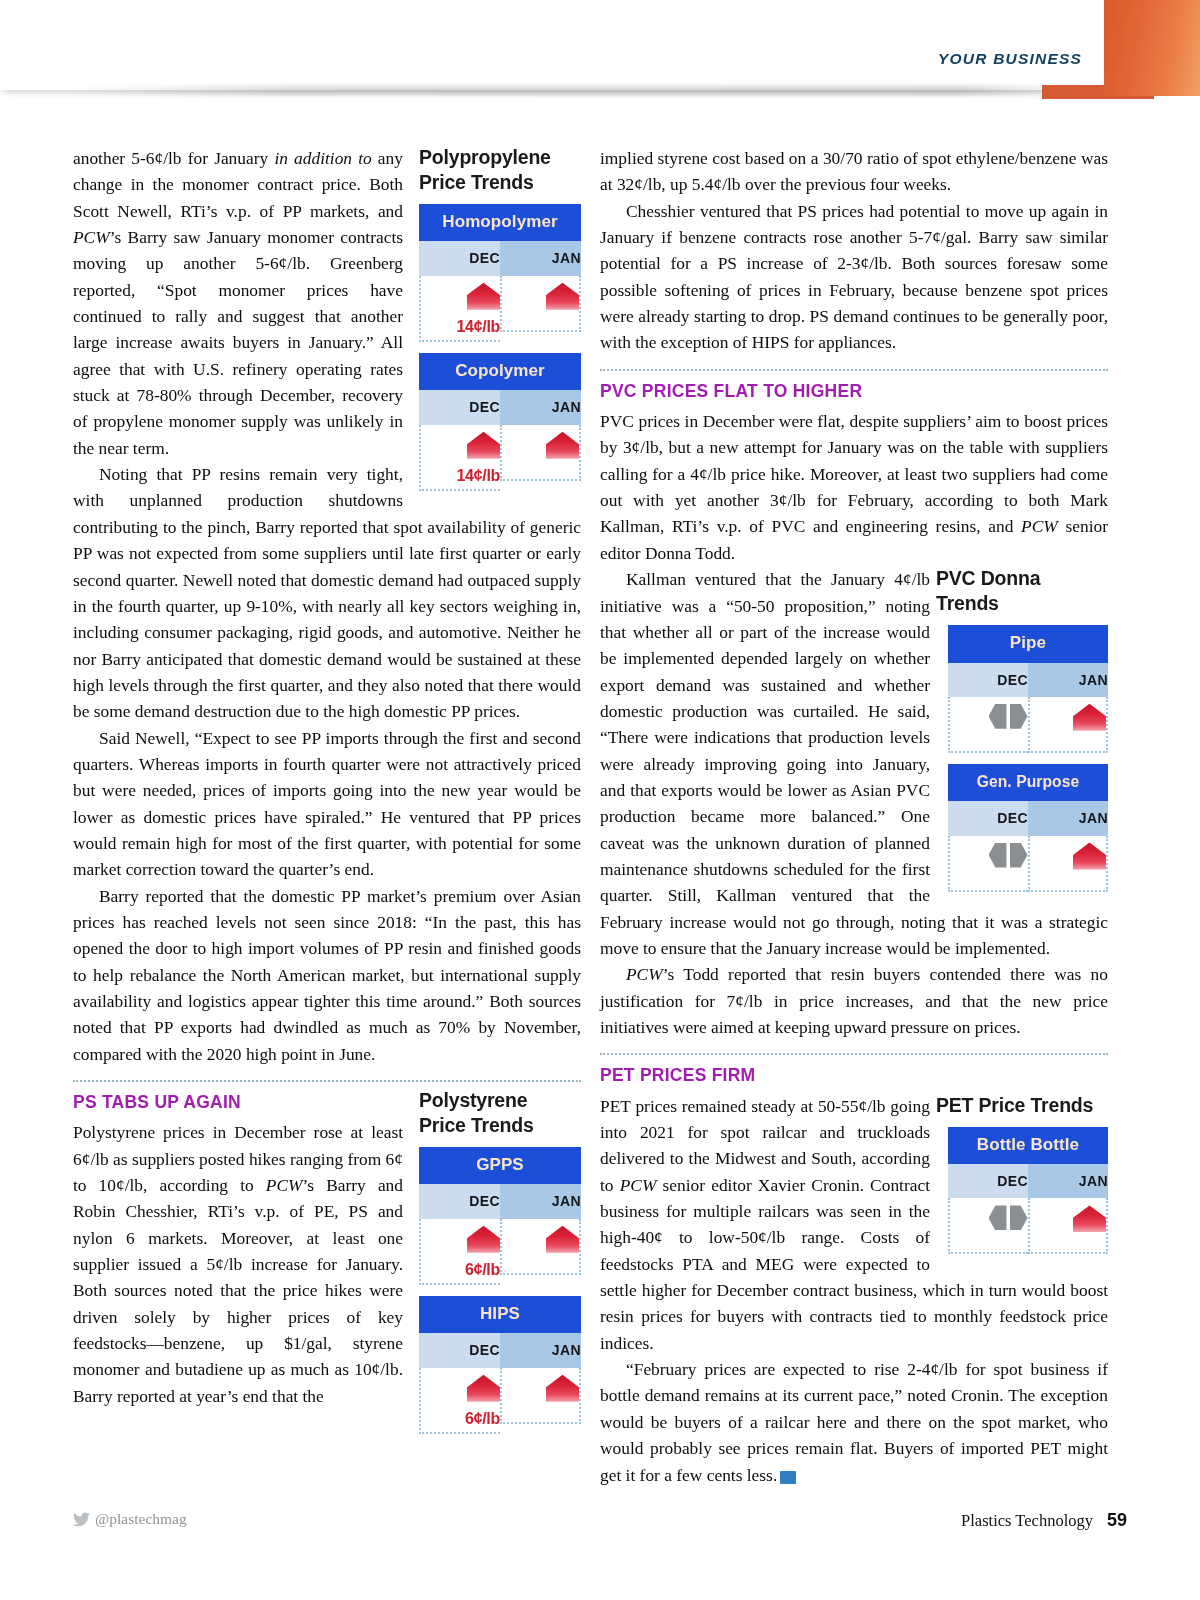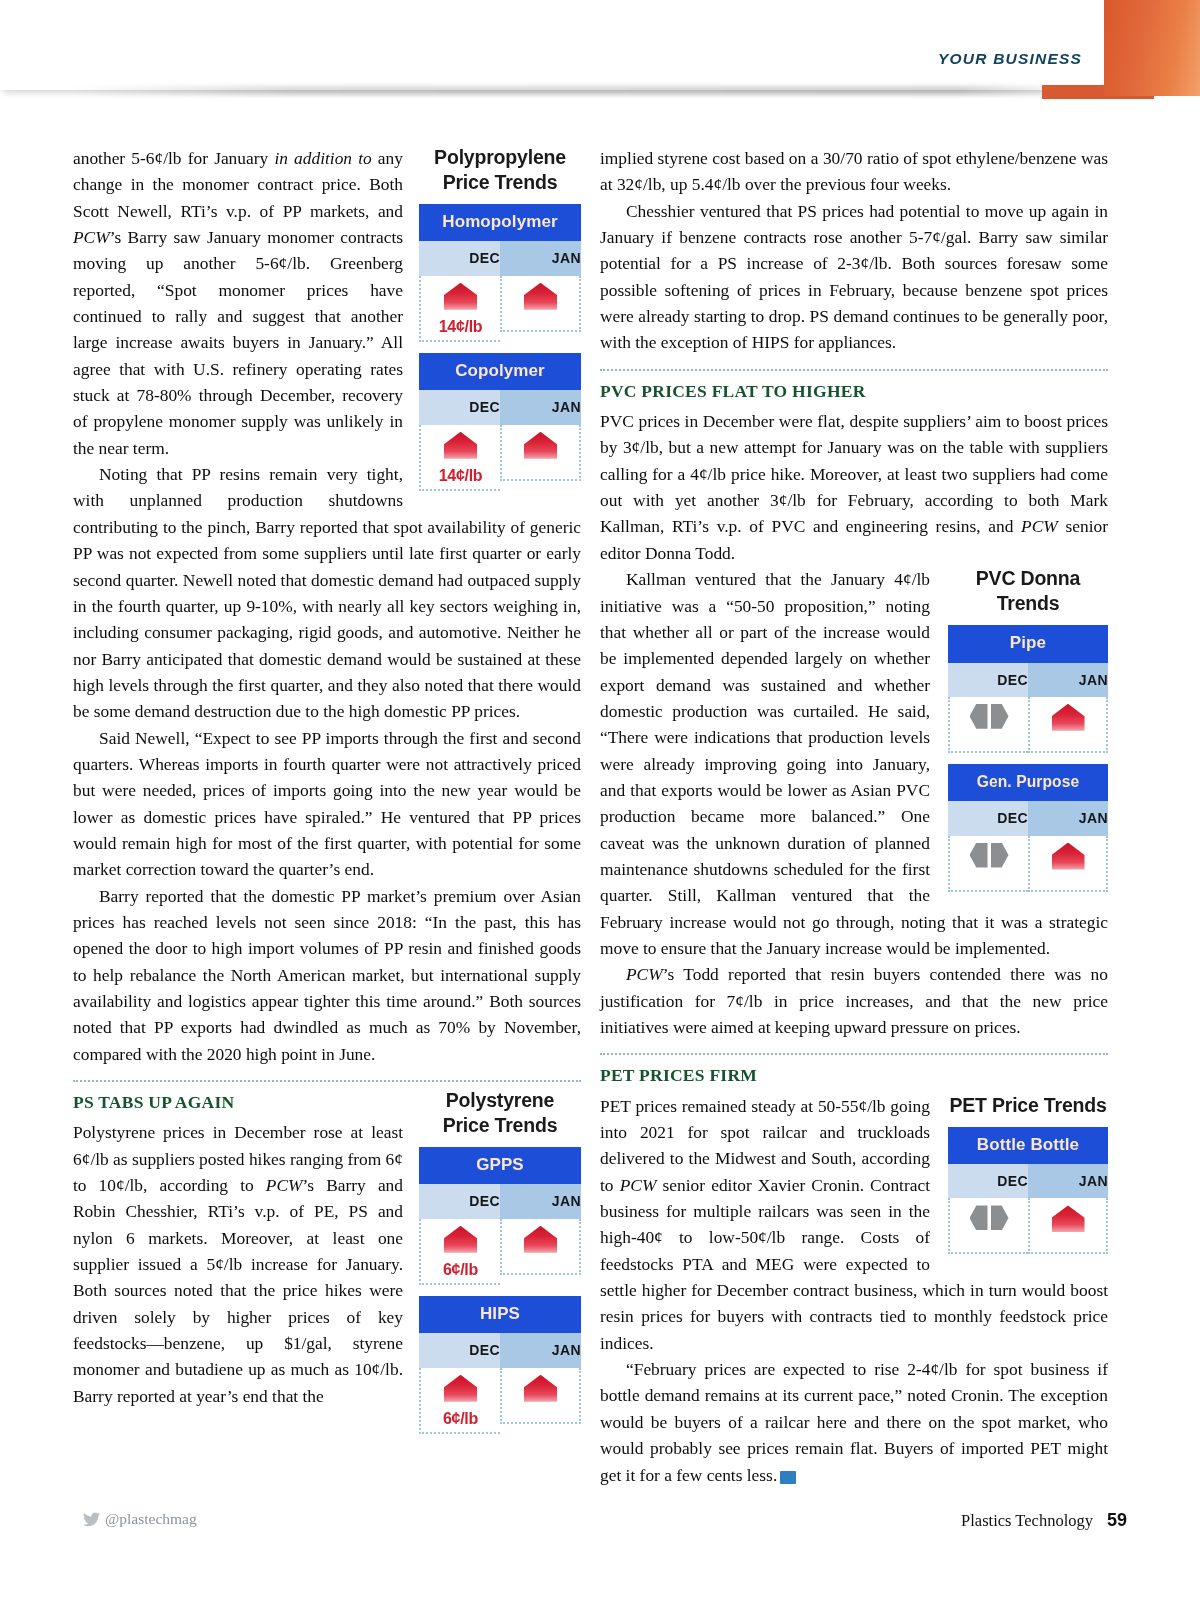--- a/index.html
+++ b/index.html
@@ -54,36 +54,36 @@
   .col p { margin: 0; text-align: justify; }
   .col p.indent { text-indent: 26px; }
   .col p.noindent { text-indent: 0; }
   em { font-style: italic; }
 
   
   .float-right { float: right; margin: 0 0 4px 16px; }
   .float-right-pvc { float: right; margin: 0 0 6px 18px; }
 
   .section-head {
-    font-family: Liberation Serif, serif;
+    font-family: Liberation Sans, sans-serif;
     font-size: 17.5px; font-weight: 700; letter-spacing: 0.25px;
-    color: #14532d; margin: 7px 0 4px 0; text-align: left; text-indent: 0;
+    color: #a21caf; margin: 7px 0 4px 0; text-align: left; text-indent: 0;
   }
   .dotted-rule {
     border-top: 2.4px dotted #9ab6c6;
     margin: 13px 0 6px 0; height: 0; clear: none;
   }
 
   
   .trend-wrap { width: 162px; }
   .trend-wrap.wide { width: 160px; }
   .trend-title {
     font-family: "Liberation Sans", sans-serif;
     font-weight: 700; font-size: 19.5px; line-height: 25px;
-    color: #1a1a1a; text-align: center; margin-bottom: 9px;
+    color: #1a1a1a; margin-bottom: 9px;
     letter-spacing: -0.2px;
   }
   .trend-title.wide { width: 184px; margin-left: -12px; }
 
   .trend-block { margin-bottom: 11px; }
   .trend-hdr {
     background: #1d4ed8;
     color: #fbe6c8;
     font-family: "Liberation Sans", sans-serif;
     font-weight: 700; font-size: 17px;
@@ -100,21 +100,21 @@
     font-family: "Liberation Sans", sans-serif;
     font-weight: 700; font-size: 14px; color: #14161a;
     text-align: right; padding: 4px 0 4px 0; letter-spacing: 0.4px;
   }
   .t-cell {
     background: #fff;
     border-left: 2px dotted #9fc4dd;
     border-bottom: 2px dotted #9fc4dd;
     min-height: 56px;
     display: flex; flex-direction: column;
-    align-items: center; justify-content: flex-start;
+    align-items: flex-end; justify-content: flex-start;
     padding-top: 7px;
   }
   .t-cell:last-child { }
   .trend-col:last-child .t-cell { border-right: 2px dotted #9fc4dd; }
 
   
   .arrow-up {
     width: 33px; height: 27px;
     background: linear-gradient(to bottom, #c9142a 0%, #d92236 38%, #e8475a 72%, #f4a7b0 100%);
     clip-path: polygon(50% 0%, 100% 46%, 100% 100%, 0% 100%, 0% 46%);
@@ -133,21 +133,21 @@
   .t-val {
     font-family: "Liberation Sans", sans-serif;
     font-weight: 700; font-size: 16px; color: #cf2030;
     margin-top: 4px; letter-spacing: -0.3px;
   }
   .t-val.empty { visibility: hidden; }
 
   
   .footer { position: absolute; left: 0; bottom: 60px; width: 1200px; height: 30px; }
   .foot-left {
-    position: absolute; left: 83px; top: 0;
+    position: absolute; left: 73px; top: 0;
     display: flex; align-items: center; gap: 5px;
     color: #8d9499; font-size: 15.5px;
   }
   .twitter-bird { width: 17px; height: 15px; fill: #b9bfc3; }
   .foot-right {
     position: absolute; right: 73px; top: 0;
     display: flex; align-items: baseline; gap: 14px;
     font-size: 16.5px; color: #111;
   }
   .foot-pagenum { font-family: "Liberation Sans", sans-serif; font-weight: 700; font-size: 18px; }

